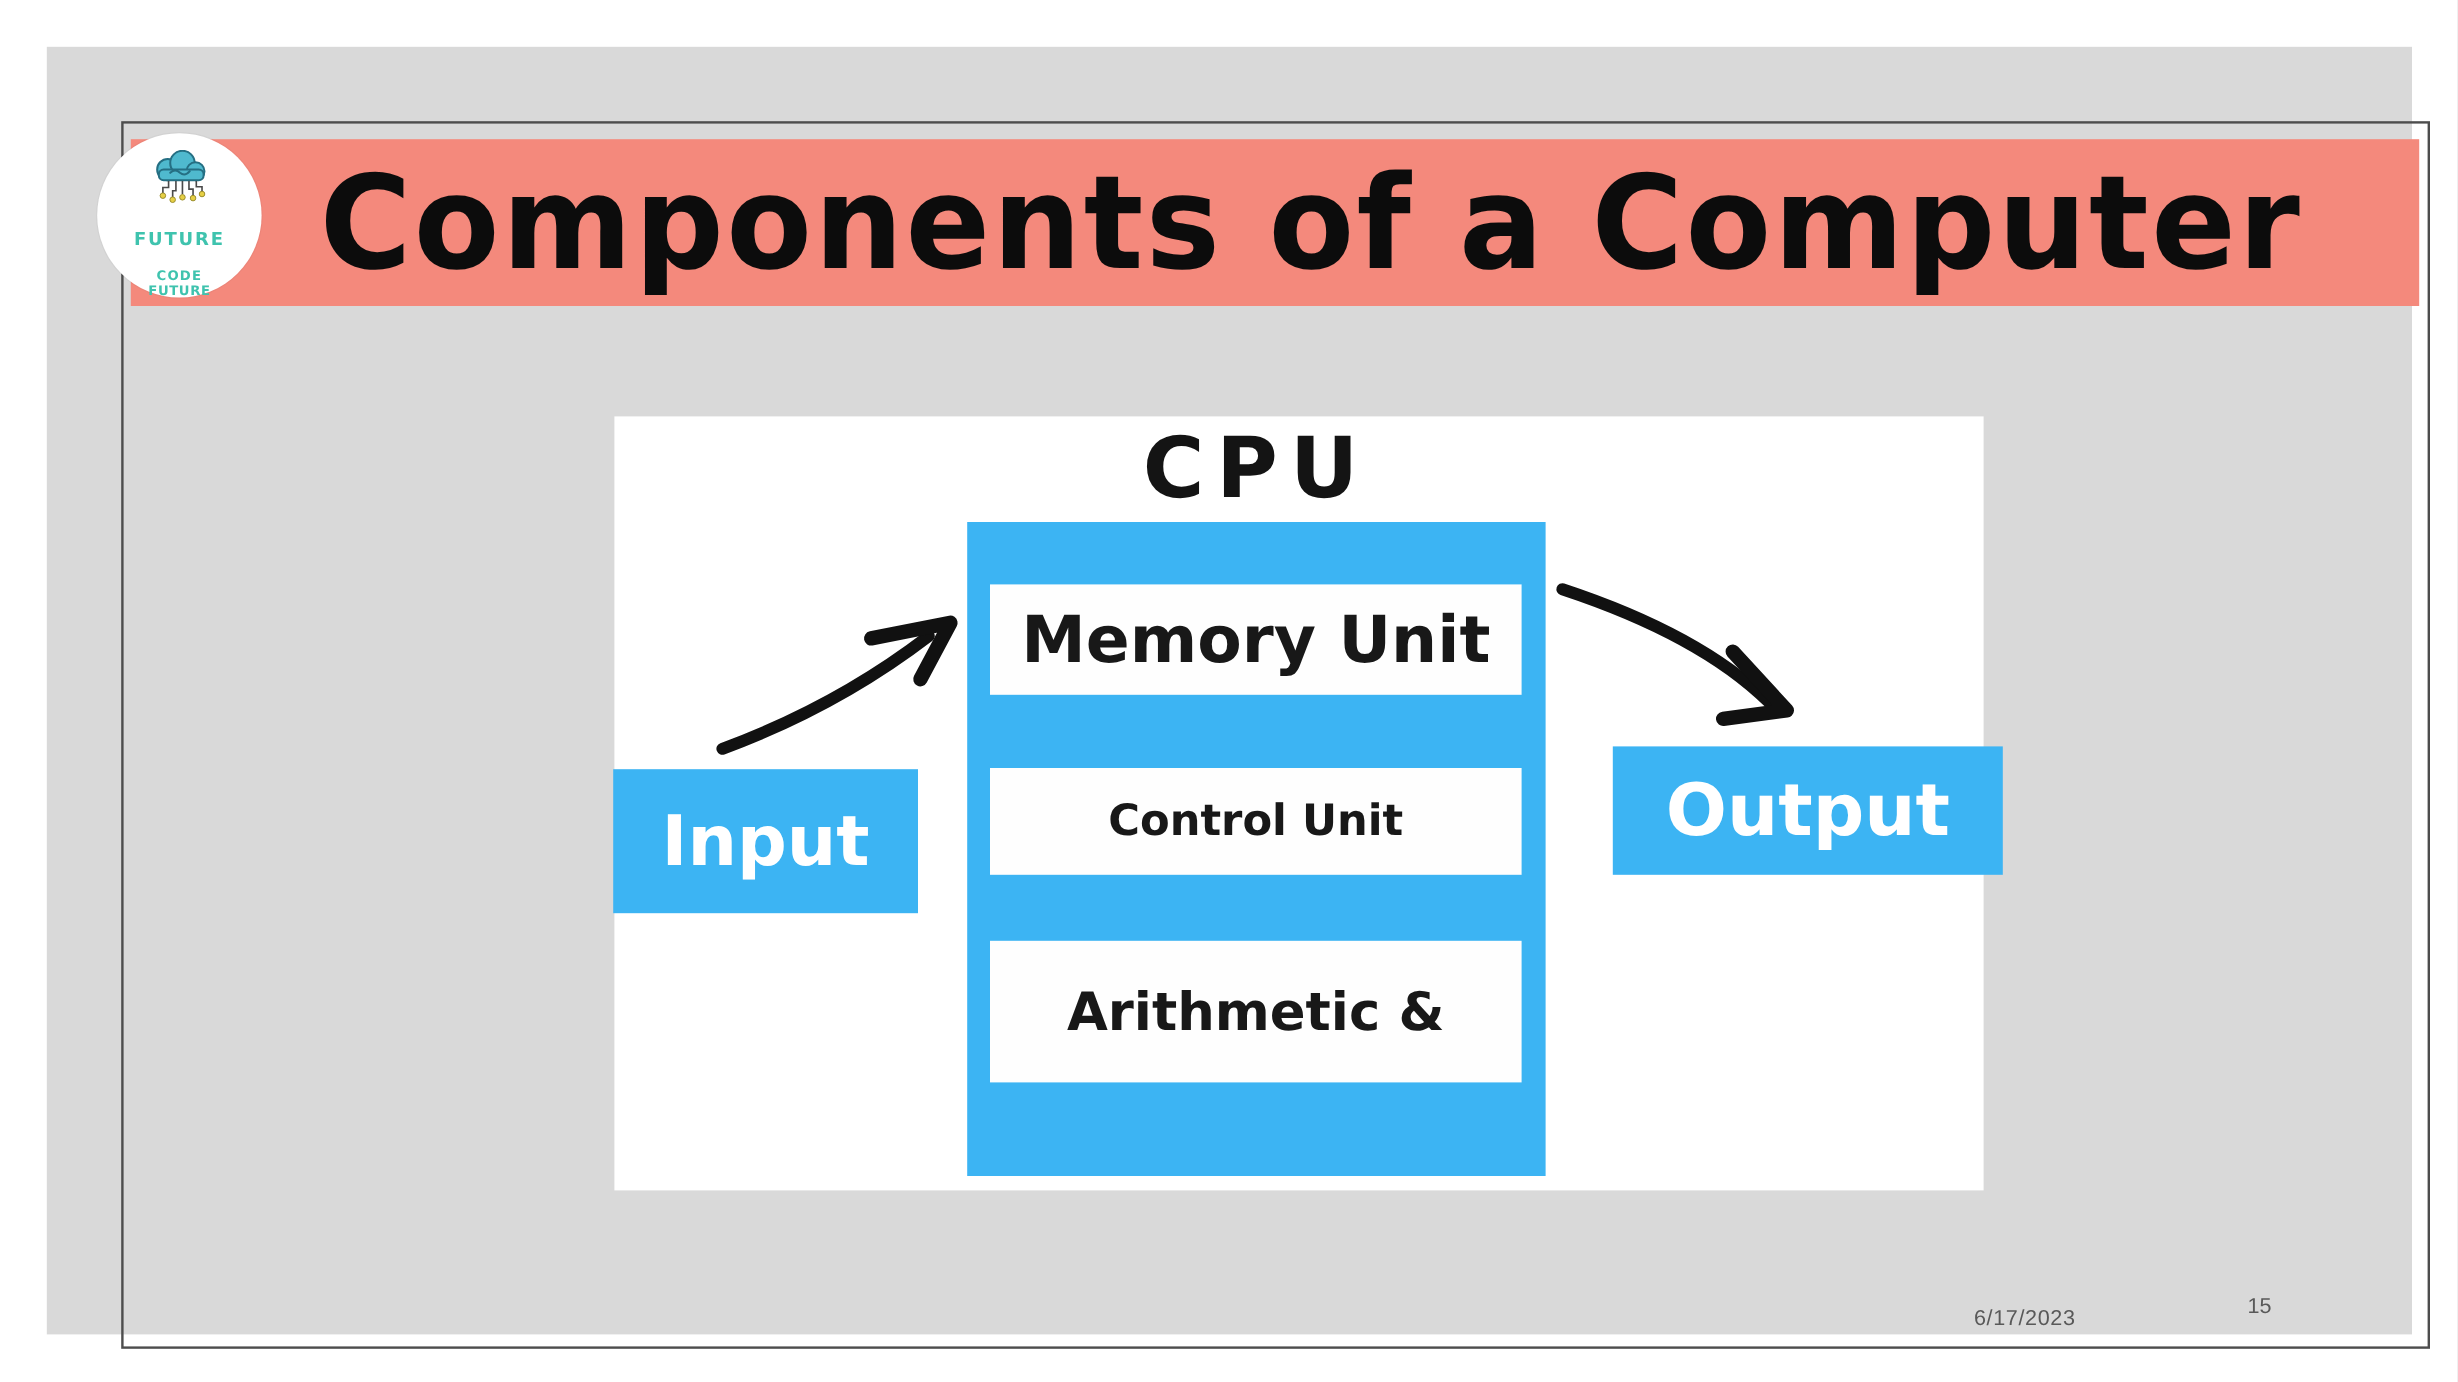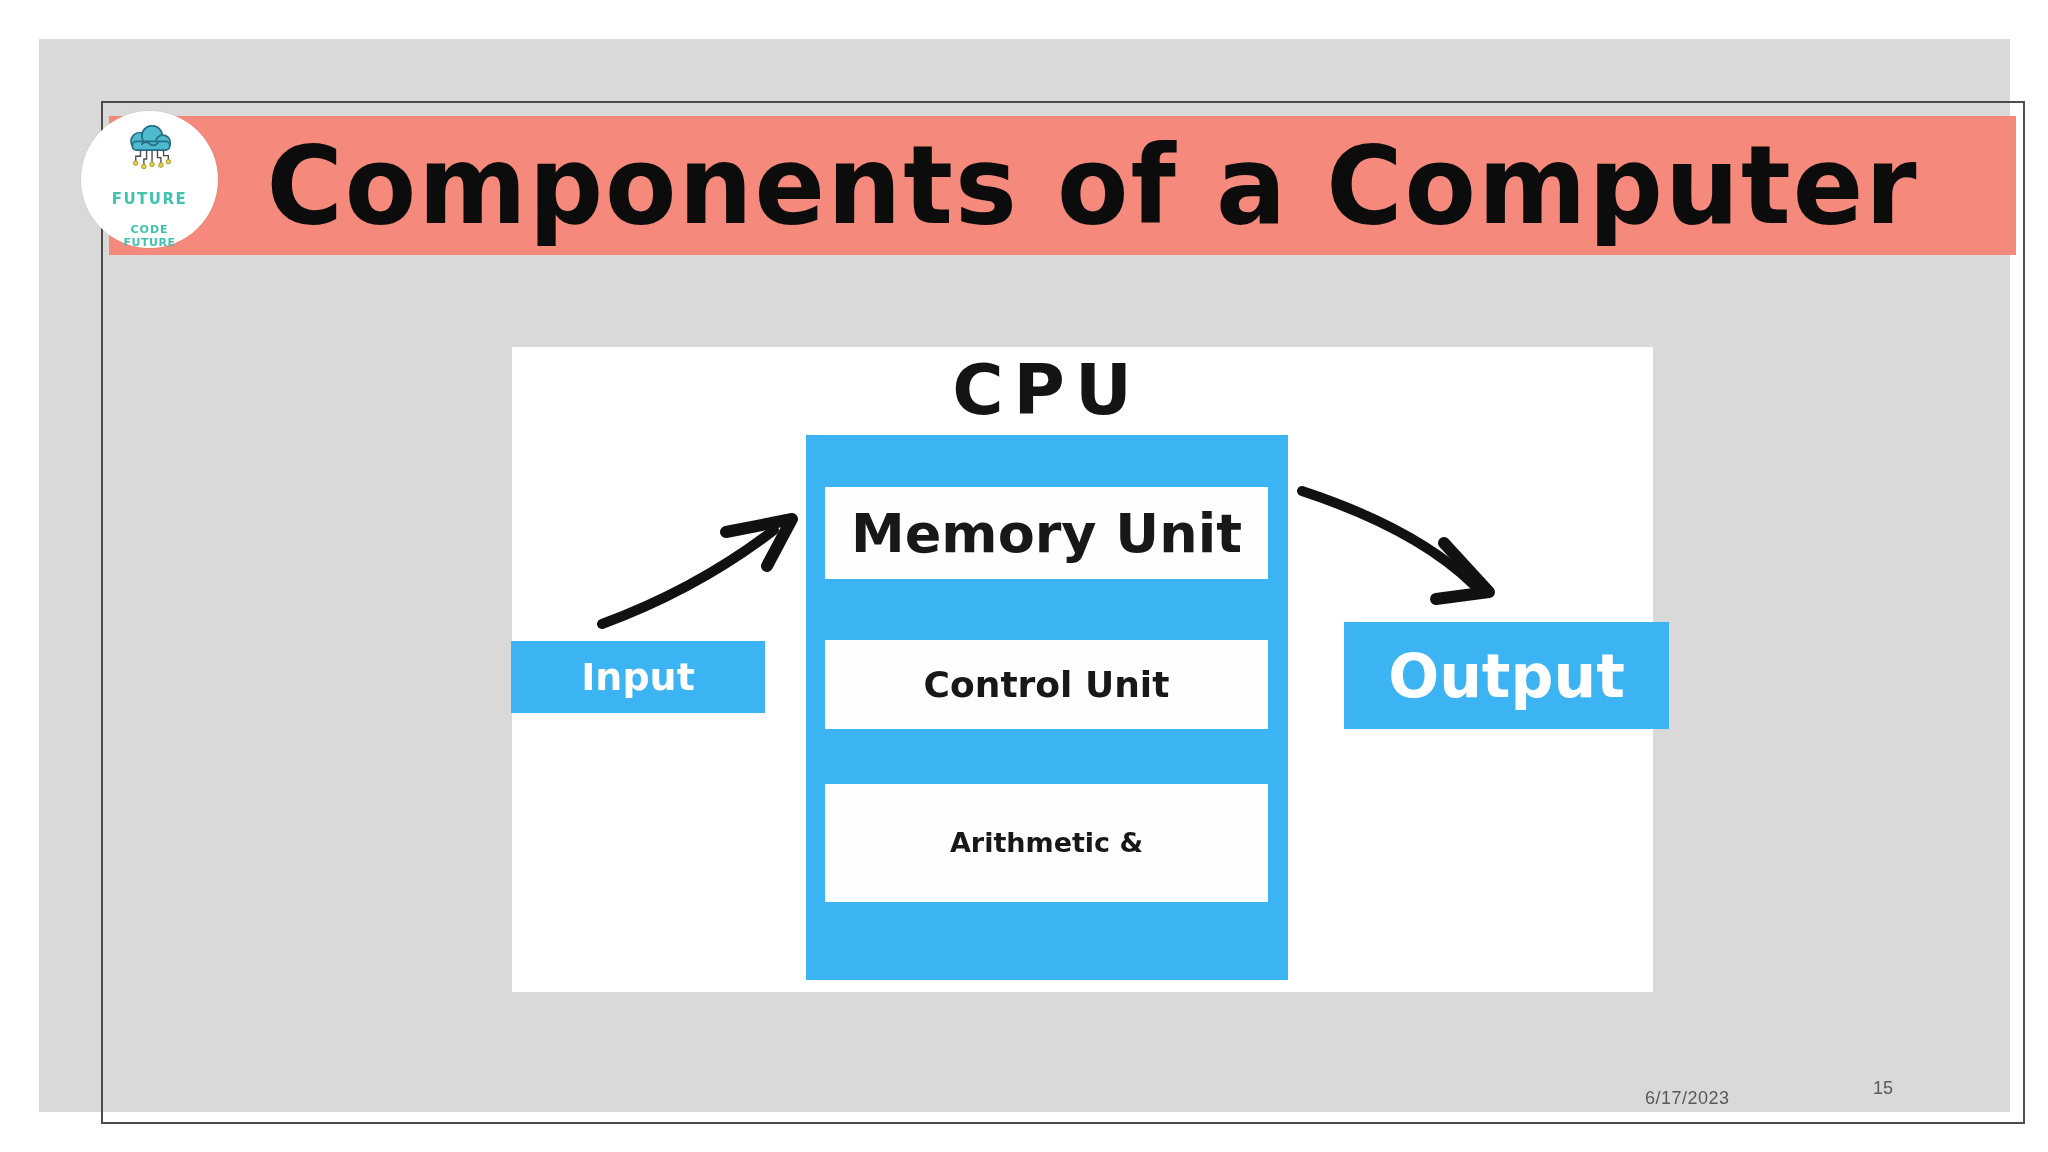--- a/index.html
+++ b/index.html
@@ -57,27 +57,27 @@
     position:absolute;left:294px;top:88px;width:482px;height:545px;
     background:var(--accent-blue,#3CB4F3);
   }
   .unit-box{
     position:absolute;left:19px;width:443px;background:#fefefe;
     display:flex;flex-direction:column;align-items:center;justify-content:center;
     color:#181818;font-weight:bold;text-align:center;
   }
   .unit-memory{top:52px;height:92px;font-size:54px;}
   .unit-control{top:205px;height:89px;font-size:36px;}
-  .unit-alu{top:349px;height:118px;font-size:27px;line-height:1.25;}
+  .unit-alu{top:349px;height:118px;font-size:44px;line-height:1.25;}
   .io-box{
     position:absolute;background:var(--accent-blue,#3CB4F3);
     display:flex;align-items:center;justify-content:center;
     color:#ffffff;font-weight:bold;
   }
-  .input-box{left:-1px;top:294px;width:254px;height:72px;font-size:38px;}
+  .input-box{left:-1px;top:294px;width:254px;height:120px;font-size:58px;}
   .output-box{left:832px;top:275px;width:325px;height:107px;font-size:60px;}
   .arrows{position:absolute;left:0;top:0;width:1109px;height:645px;}
   .footer-date{
     position:absolute;left:1606px;top:1049px;width:110px;
     font-family:"Liberation Sans",sans-serif;font-size:18px;
     color:var(--footer-gray,#595959);letter-spacing:0.5px;
   }
   .footer-page{
     position:absolute;left:1834px;top:1039px;
     font-family:"Liberation Sans",sans-serif;font-size:18px;

